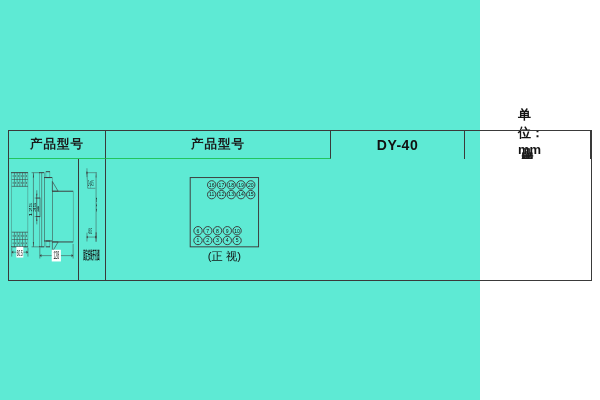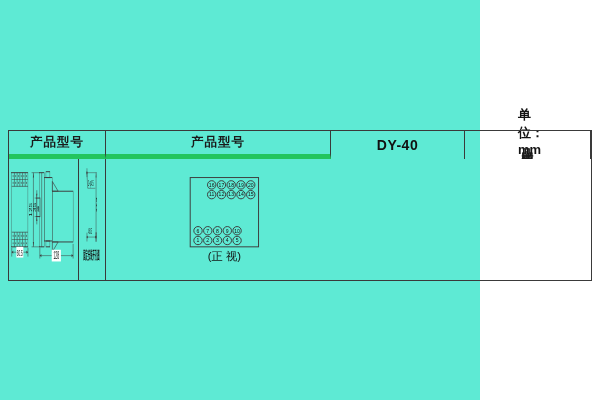--- a/index.html
+++ b/index.html
@@ -4,21 +4,21 @@
 <style>
   html,body{margin:0;padding:0;background:#ffffff;width:600px;height:400px;overflow:hidden;
     font-family:"Liberation Sans","DejaVu Sans",sans-serif;color:#111;}
   .stage{position:relative;width:480px;height:400px;background:#5eead4;}
   .unit{position:absolute;left:518px;top:106px;font-size:13px;font-weight:bold;color:#141414;}
   .tbl{position:absolute;left:8px;top:130px;width:584px;height:151px;box-sizing:border-box;
     border:1.5px solid #3a3a3a;display:grid;
     grid-template-columns:70px 27px 225px 134px 1fr;grid-template-rows:28px 1fr;}
   .cell{box-sizing:border-box;display:flex;align-items:center;justify-content:center;overflow:hidden;}
   .b-r{border-right:1px solid #3a3a3a;}
-  .b-b{border-bottom:5px solid #22c55e;}
+  .b-b{border-bottom:1px solid #22c55e;}
   .hdr{font-size:12.5px;font-weight:bold;color:#1a1a1a;letter-spacing:1px;}
   .span2{grid-column:1/3;}
   .model{font-size:14px;font-weight:bold;letter-spacing:.5px;}
   .vtext{writing-mode:vertical-lr;text-orientation:upright;font-size:12px;font-weight:bold;
     letter-spacing:2px;line-height:1;color:#1a1a1a;}
   svg{display:block;}
   .ln{stroke:#3d3d3d;stroke-width:1;fill:none;}
   .thin{stroke:#3d3d3d;stroke-width:.8;fill:none;}
   .fl{fill:#3d3d3d;stroke:none;}
   .dim{font-size:10px;fill:#111;}

